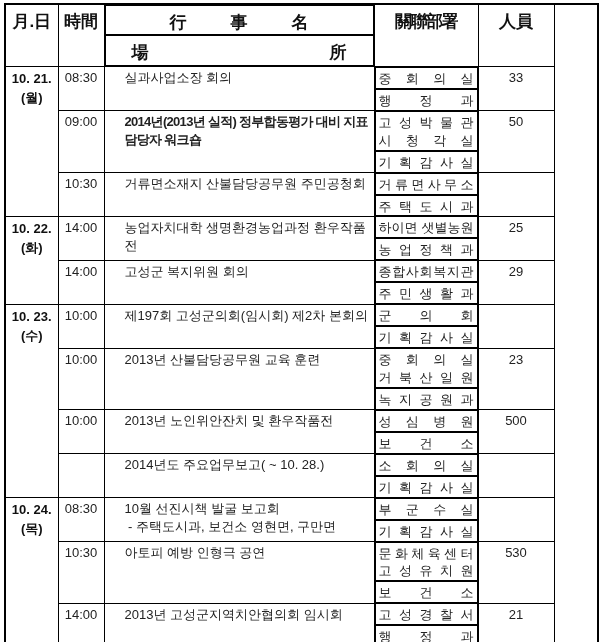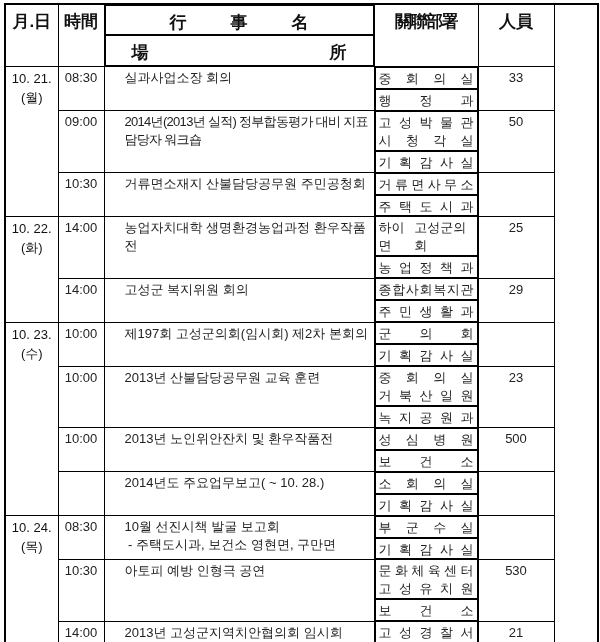--- a/index.html
+++ b/index.html
@@ -21,22 +21,22 @@
     padding:2px 3px 0 3px;
     overflow:hidden;
   }
   th {
     font-size:17px; font-weight:bold; text-align:center;
     padding:5px 0 0 0; color:#111111;
   }
   th.hsq { letter-spacing:-1.5px;margin-top:28px; }
   .c  { text-align:center;margin-top:46px; }
   .ev { white-space:pre-line; text-align:left;padding-left:20px; }
-  .tight { letter-spacing:-0.7px; }
-  .dt { font-weight:normal; text-align:center; padding-top:3px; color:#111111; }
+  .tight { letter-spacing:-0.7px;font-weight:bold; }
+  .dt { font-weight:bold; text-align:center; padding-top:3px; color:#111111; }
   .dt .d2 { margin-top:1px; }
   
   .dist { display:flex; flex-direction:column; }
   .dist .dl { display:flex; justify-content:space-between; }
   .hq { padding:5px 64px 0 64px; }
   .hp { padding:5px 26px 0 26px; }
 </style>
 </head>
 <body>
 
@@ -152,21 +152,21 @@
   <tr style="height:36px">
     <td class="dt" rowspan="2">
       <div class="d1">10. 22.</div>
       <div class="d2">(화)</div>
     </td>
     <td class="c">14:00</td>
     <td class="ev">농업자치대학 생명환경농업과정 환우작품전</td>
     <td class="dist">
           <div class="dl">
             <span>하이면</span>
-            <span>고성군의회</span>
+            <span>샛별농원</span>
           </div>
         </td>
     <td class="dist">
           <div class="dl">
             <span>농</span>
             <span>업</span>
             <span>정</span>
             <span>책</span>
             <span>과</span>
           </div>

